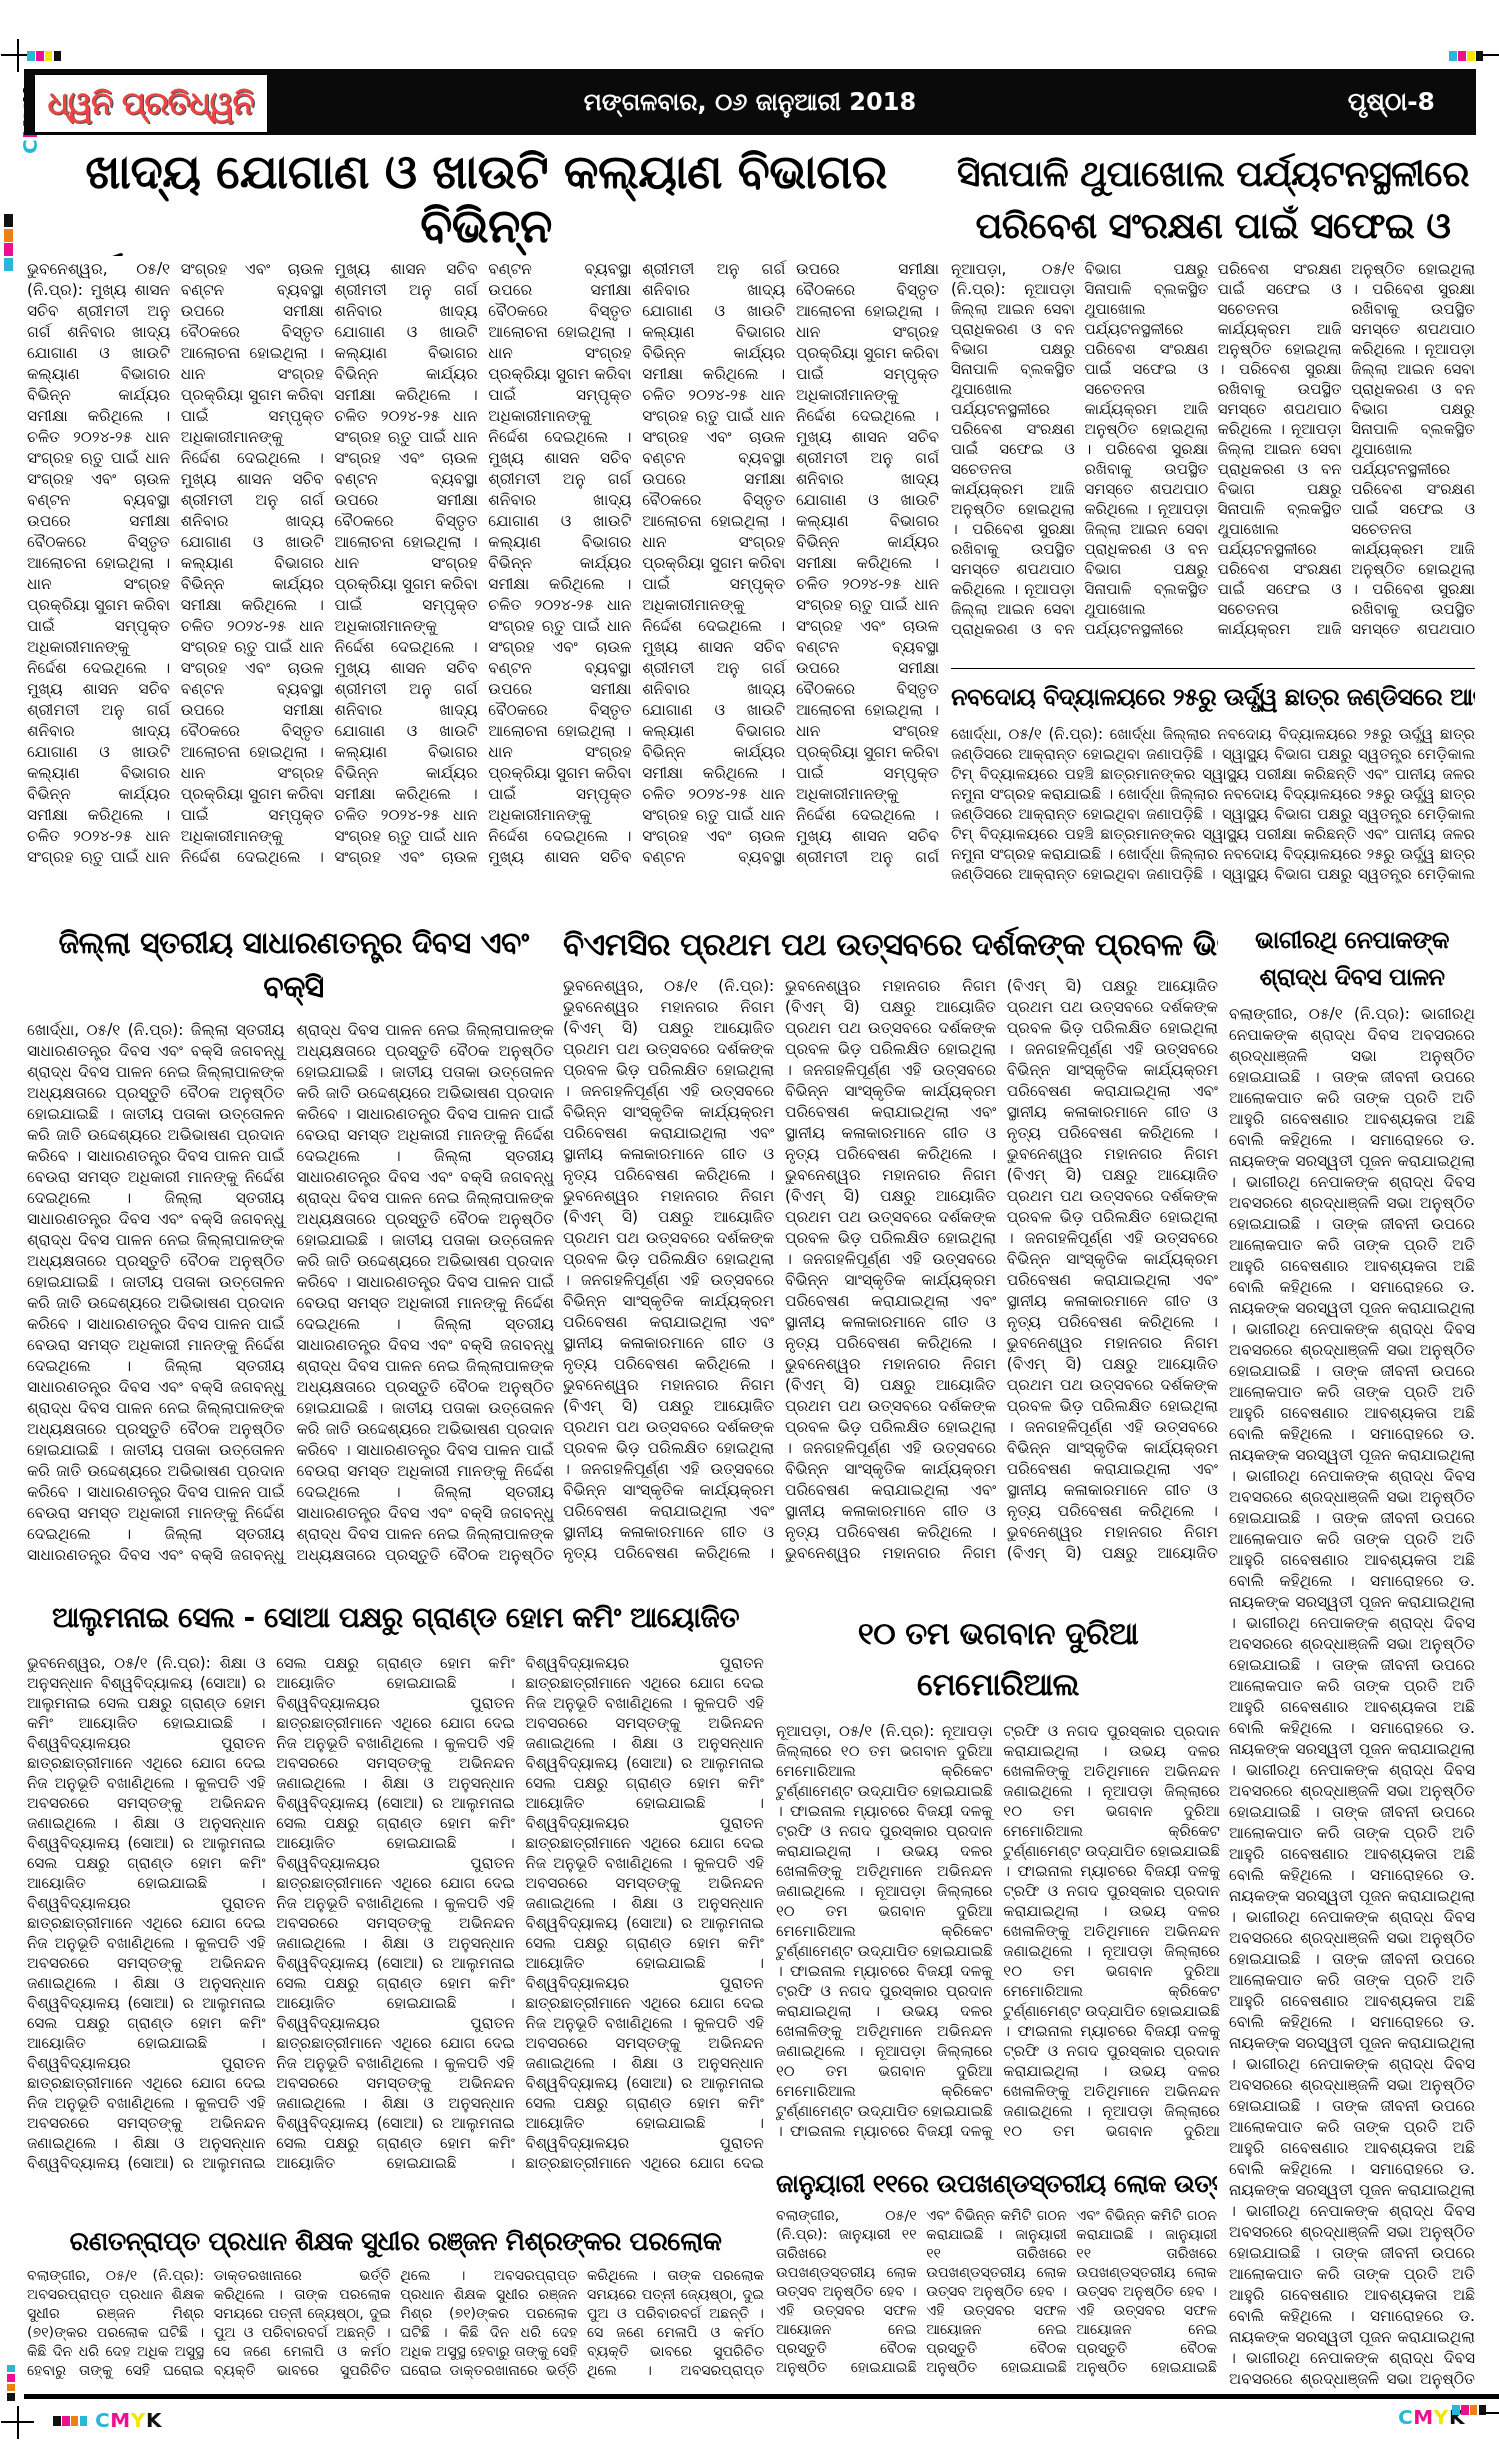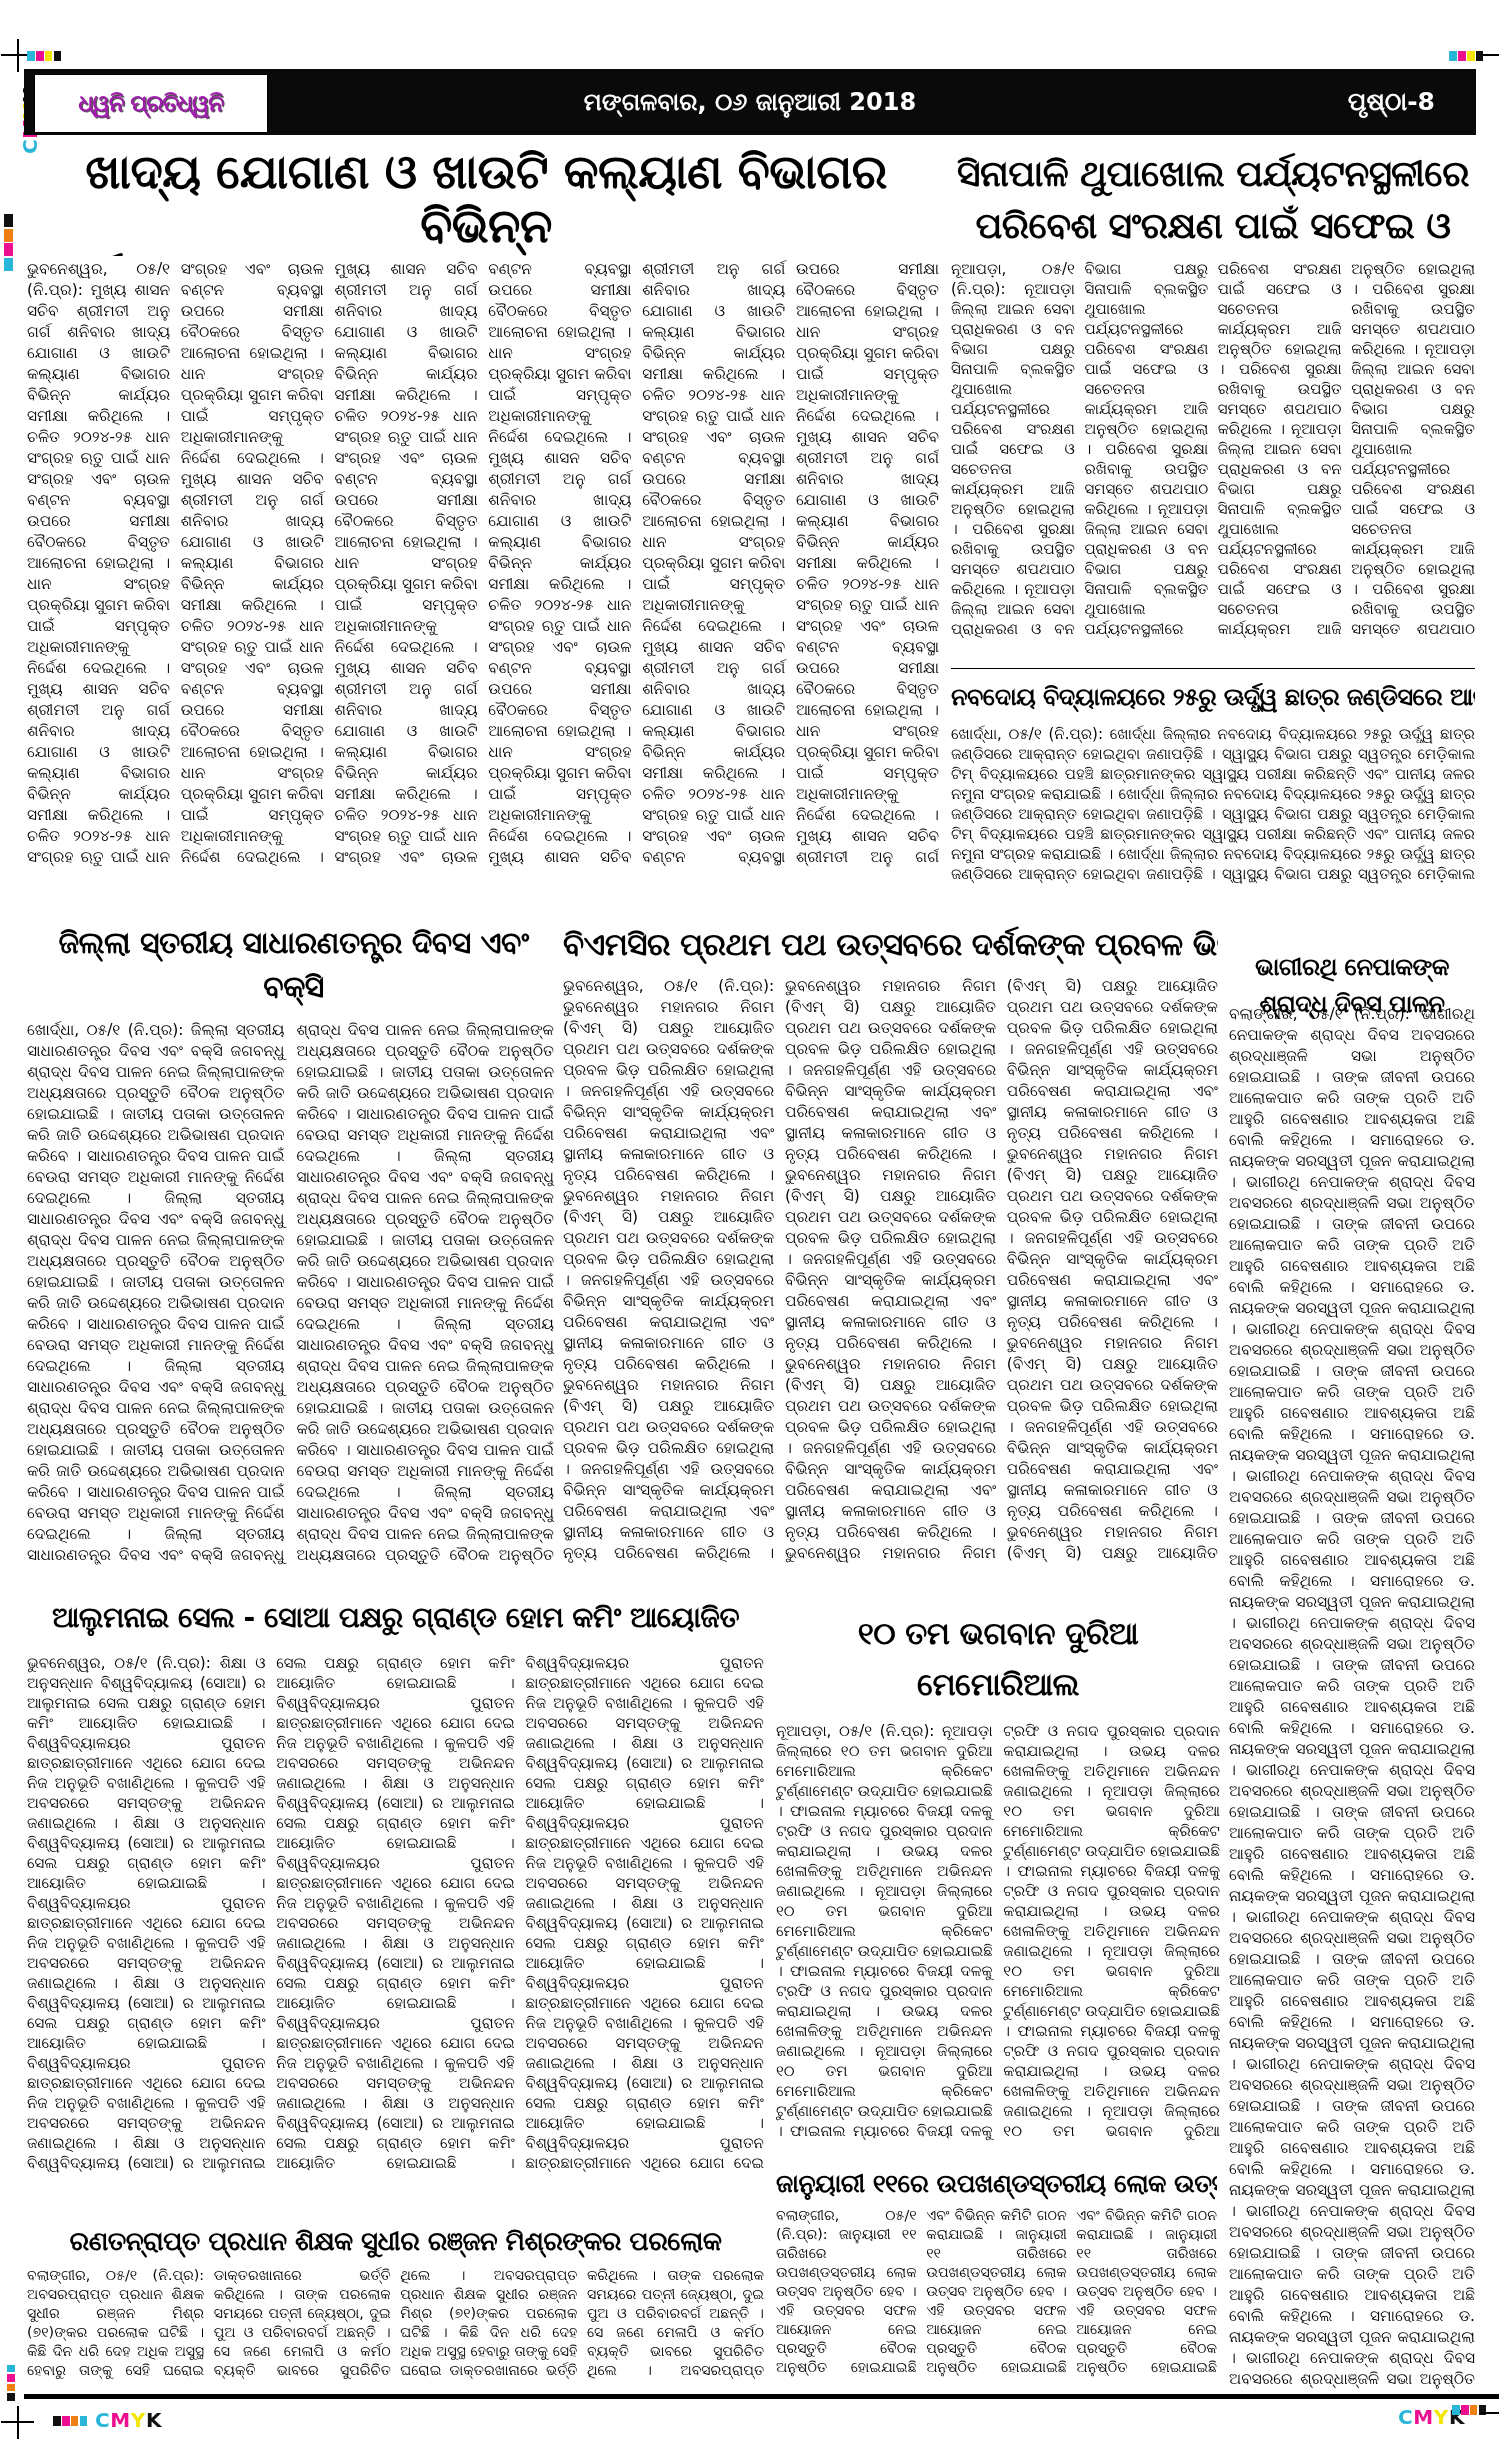--- a/index.html
+++ b/index.html
@@ -3,21 +3,21 @@
 <meta charset="utf-8">
 <style>
   html,body{margin:0;padding:0;background:#e8e8e8;}
   .page{position:relative;width:1500px;height:2462px;background:#ffffff;overflow:hidden;
         font-family:"DejaVu Sans",sans-serif;color:#000;}
   .abs{position:absolute;}
   
   .masthead-bar{left:24px;top:69px;width:1452px;height:66px;background:#0a0a0a;}
   .logo-box{position:absolute;left:9.5px;top:4.7px;width:232px;height:57px;background:#ffffff;
             border:1.8px solid #000;display:flex;align-items:center;justify-content:center;overflow:hidden;}
-  .logo-text{font-size:23px;font-weight:bold;color:#a21caf;white-space:nowrap;
+  .logo-text{font-size:32px;font-weight:bold;color:#ef4444;white-space:nowrap;
              text-shadow:1.2px 1.2px 0 #555;letter-spacing:-1.2px;}
   .date-line{position:absolute;left:0;top:0;width:100%;height:100%;display:flex;
              align-items:center;justify-content:center;color:#fff;font-size:24px;font-weight:bold;}
   .page-number{position:absolute;right:41px;top:0;height:100%;display:flex;align-items:center;
                color:#fff;font-size:25px;font-weight:bold;}
   
   .headline{font-weight:bold;color:#000;text-align:center;overflow:hidden;letter-spacing:-0.6px;}
   .nowrap{white-space:nowrap;}
   .body{font-size:15.4px;line-height:21px;text-align:justify;overflow:hidden;column-fill:auto;
         overflow-wrap:anywhere;}
@@ -111,21 +111,21 @@
 
   <section>
     <div class="abs headline nowrap" style="left:563px;top:922px;width:655px;font-size:31px;line-height:44px;height:45px;">ବିଏମସିର ପ୍ରଥମ ପଥ ଉତ୍ସବରେ ଦର୍ଶକଙ୍କ ପ୍ରବଳ ଭିଡ଼</div>
     <div class="abs body" style="left:563px;top:976px;width:655px;height:592px;column-count:3;column-gap:10.7px;">
       <strong>ଭୁବନେଶ୍ୱର, ୦୫/୧ (ନି.ପ୍ର):</strong>
       <span> ଭୁବନେଶ୍ୱର ମହାନଗର ନିଗମ (ବିଏମ୍ ସି) ପକ୍ଷରୁ ଆୟୋଜିତ ପ୍ରଥମ ପଥ ଉତ୍ସବରେ ଦର୍ଶକଙ୍କ ପ୍ରବଳ ଭିଡ଼ ପରିଲକ୍ଷିତ ହୋଇଥିଲା । ଜନଗହଳିପୂର୍ଣ୍ଣ ଏହି ଉତ୍ସବରେ ବିଭିନ୍ନ ସାଂସ୍କୃତିକ କାର୍ଯ୍ୟକ୍ରମ ପରିବେଷଣ କରାଯାଇଥିଲା ଏବଂ ସ୍ଥାନୀୟ କଳାକାରମାନେ ଗୀତ ଓ ନୃତ୍ୟ ପରିବେଷଣ କରିଥିଲେ । ଭୁବନେଶ୍ୱର ମହାନଗର ନିଗମ (ବିଏମ୍ ସି) ପକ୍ଷରୁ ଆୟୋଜିତ ପ୍ରଥମ ପଥ ଉତ୍ସବରେ ଦର୍ଶକଙ୍କ ପ୍ରବଳ ଭିଡ଼ ପରିଲକ୍ଷିତ ହୋଇଥିଲା । ଜନଗହଳିପୂର୍ଣ୍ଣ ଏହି ଉତ୍ସବରେ ବିଭିନ୍ନ ସାଂସ୍କୃତିକ କାର୍ଯ୍ୟକ୍ରମ ପରିବେଷଣ କରାଯାଇଥିଲା ଏବଂ ସ୍ଥାନୀୟ କଳାକାରମାନେ ଗୀତ ଓ ନୃତ୍ୟ ପରିବେଷଣ କରିଥିଲେ । ଭୁବନେଶ୍ୱର ମହାନଗର ନିଗମ (ବିଏମ୍ ସି) ପକ୍ଷରୁ ଆୟୋଜିତ ପ୍ରଥମ ପଥ ଉତ୍ସବରେ ଦର୍ଶକଙ୍କ ପ୍ରବଳ ଭିଡ଼ ପରିଲକ୍ଷିତ ହୋଇଥିଲା । ଜନଗହଳିପୂର୍ଣ୍ଣ ଏହି ଉତ୍ସବରେ ବିଭିନ୍ନ ସାଂସ୍କୃତିକ କାର୍ଯ୍ୟକ୍ରମ ପରିବେଷଣ କରାଯାଇଥିଲା ଏବଂ ସ୍ଥାନୀୟ କଳାକାରମାନେ ଗୀତ ଓ ନୃତ୍ୟ ପରିବେଷଣ କରିଥିଲେ । ଭୁବନେଶ୍ୱର ମହାନଗର ନିଗମ (ବିଏମ୍ ସି) ପକ୍ଷରୁ ଆୟୋଜିତ ପ୍ରଥମ ପଥ ଉତ୍ସବରେ ଦର୍ଶକଙ୍କ ପ୍ରବଳ ଭିଡ଼ ପରିଲକ୍ଷିତ ହୋଇଥିଲା । ଜନଗହଳିପୂର୍ଣ୍ଣ ଏହି ଉତ୍ସବରେ ବିଭିନ୍ନ ସାଂସ୍କୃତିକ କାର୍ଯ୍ୟକ୍ରମ ପରିବେଷଣ କରାଯାଇଥିଲା ଏବଂ ସ୍ଥାନୀୟ କଳାକାରମାନେ ଗୀତ ଓ ନୃତ୍ୟ ପରିବେଷଣ କରିଥିଲେ । ଭୁବନେଶ୍ୱର ମହାନଗର ନିଗମ (ବିଏମ୍ ସି) ପକ୍ଷରୁ ଆୟୋଜିତ ପ୍ରଥମ ପଥ ଉତ୍ସବରେ ଦର୍ଶକଙ୍କ ପ୍ରବଳ ଭିଡ଼ ପରିଲକ୍ଷିତ ହୋଇଥିଲା । ଜନଗହଳିପୂର୍ଣ୍ଣ ଏହି ଉତ୍ସବରେ ବିଭିନ୍ନ ସାଂସ୍କୃତିକ କାର୍ଯ୍ୟକ୍ରମ ପରିବେଷଣ କରାଯାଇଥିଲା ଏବଂ ସ୍ଥାନୀୟ କଳାକାରମାନେ ଗୀତ ଓ ନୃତ୍ୟ ପରିବେଷଣ କରିଥିଲେ । ଭୁବନେଶ୍ୱର ମହାନଗର ନିଗମ (ବିଏମ୍ ସି) ପକ୍ଷରୁ ଆୟୋଜିତ ପ୍ରଥମ ପଥ ଉତ୍ସବରେ ଦର୍ଶକଙ୍କ ପ୍ରବଳ ଭିଡ଼ ପରିଲକ୍ଷିତ ହୋଇଥିଲା । ଜନଗହଳିପୂର୍ଣ୍ଣ ଏହି ଉତ୍ସବରେ ବିଭିନ୍ନ ସାଂସ୍କୃତିକ କାର୍ଯ୍ୟକ୍ରମ ପରିବେଷଣ କରାଯାଇଥିଲା ଏବଂ ସ୍ଥାନୀୟ କଳାକାରମାନେ ଗୀତ ଓ ନୃତ୍ୟ ପରିବେଷଣ କରିଥିଲେ । ଭୁବନେଶ୍ୱର ମହାନଗର ନିଗମ (ବିଏମ୍ ସି) ପକ୍ଷରୁ ଆୟୋଜିତ ପ୍ରଥମ ପଥ ଉତ୍ସବରେ ଦର୍ଶକଙ୍କ ପ୍ରବଳ ଭିଡ଼ ପରିଲକ୍ଷିତ ହୋଇଥିଲା । ଜନଗହଳିପୂର୍ଣ୍ଣ ଏହି ଉତ୍ସବରେ ବିଭିନ୍ନ ସାଂସ୍କୃତିକ କାର୍ଯ୍ୟକ୍ରମ ପରିବେଷଣ କରାଯାଇଥିଲା ଏବଂ ସ୍ଥାନୀୟ କଳାକାରମାନେ ଗୀତ ଓ ନୃତ୍ୟ ପରିବେଷଣ କରିଥିଲେ । ଭୁବନେଶ୍ୱର ମହାନଗର ନିଗମ (ବିଏମ୍ ସି) ପକ୍ଷରୁ ଆୟୋଜିତ ପ୍ରଥମ ପଥ ଉତ୍ସବରେ ଦର୍ଶକଙ୍କ ପ୍ରବଳ ଭିଡ଼ ପରିଲକ୍ଷିତ ହୋଇଥିଲା । ଜନଗହଳିପୂର୍ଣ୍ଣ ଏହି ଉତ୍ସବରେ ବିଭିନ୍ନ ସାଂସ୍କୃତିକ କାର୍ଯ୍ୟକ୍ରମ ପରିବେଷଣ କରାଯାଇଥିଲା ଏବଂ ସ୍ଥାନୀୟ କଳାକାରମାନେ ଗୀତ ଓ ନୃତ୍ୟ ପରିବେଷଣ କରିଥିଲେ । ଭୁବନେଶ୍ୱର ମହାନଗର ନିଗମ (ବିଏମ୍ ସି) ପକ୍ଷରୁ ଆୟୋଜିତ ପ୍ରଥମ ପଥ ଉତ୍ସବରେ ଦର୍ଶକଙ୍କ ପ୍ରବଳ ଭିଡ଼ ପରିଲକ୍ଷିତ ହୋଇଥିଲା । ଜନଗହଳିପୂର୍ଣ୍ଣ ଏହି ଉତ୍ସବରେ ବିଭିନ୍ନ ସାଂସ୍କୃତିକ କାର୍ଯ୍ୟକ୍ରମ ପରିବେଷଣ କରାଯାଇଥିଲା ଏବଂ ସ୍ଥାନୀୟ କଳାକାରମାନେ ଗୀତ ଓ ନୃତ୍ୟ ପରିବେଷଣ କରିଥିଲେ । ଭୁବନେଶ୍ୱର ମହାନଗର ନିଗମ (ବିଏମ୍ ସି) ପକ୍ଷରୁ ଆୟୋଜିତ ପ୍ରଥମ ପଥ ଉତ୍ସବରେ ଦର୍ଶକଙ୍କ ପ୍ରବଳ ଭିଡ଼ ପରିଲକ୍ଷିତ ହୋଇଥିଲା । ଜନଗହଳିପୂର୍ଣ୍ଣ ଏହି ଉତ୍ସବରେ ବିଭିନ୍ନ ସାଂସ୍କୃତିକ କାର୍ଯ୍ୟକ୍ରମ ପରିବେଷଣ କରାଯାଇଥିଲା ଏବଂ ସ୍ଥାନୀୟ କଳାକାରମାନେ ଗୀତ ଓ ନୃତ୍ୟ ପରିବେଷଣ କରିଥିଲେ । ଭୁବନେଶ୍ୱର ମହାନଗର ନିଗମ (ବିଏମ୍ ସି) ପକ୍ଷରୁ ଆୟୋଜିତ ପ୍ରଥମ ପଥ ଉତ୍ସବରେ ଦର୍ଶକଙ୍କ ପ୍ରବଳ ଭିଡ଼ ପରିଲକ୍ଷିତ ହୋଇଥିଲା । ଜନଗହଳିପୂର୍ଣ୍ଣ ଏହି ଉତ୍ସବରେ ବିଭିନ୍ନ ସାଂସ୍କୃତିକ କାର୍ଯ୍ୟକ୍ରମ ପରିବେଷଣ କରାଯାଇଥିଲା ଏବଂ ସ୍ଥାନୀୟ କଳାକାରମାନେ ଗୀତ ଓ ନୃତ୍ୟ ପରିବେଷଣ କରିଥିଲେ । ଭୁବନେଶ୍ୱର ମହାନଗର ନିଗମ (ବିଏମ୍ ସି) ପକ୍ଷରୁ ଆୟୋଜିତ ପ୍ରଥମ ପଥ ଉତ୍ସବରେ ଦର୍ଶକଙ୍କ ପ୍ରବଳ ଭିଡ଼ ପରିଲକ୍ଷିତ ହୋଇଥିଲା । ଜନଗହଳିପୂର୍ଣ୍ଣ ଏହି ଉତ୍ସବରେ ବିଭିନ୍ନ ସାଂସ୍କୃତିକ କାର୍ଯ୍ୟକ୍ରମ ପରିବେଷଣ କରାଯାଇଥିଲା ଏବଂ ସ୍ଥାନୀୟ କଳାକାରମାନେ ଗୀତ ଓ ନୃତ୍ୟ ପରିବେଷଣ କରିଥିଲେ । ଭୁବନେଶ୍ୱର ମହାନଗର ନିଗମ (ବିଏମ୍ ସି) ପକ୍ଷରୁ ଆୟୋଜିତ ପ୍ରଥମ ପଥ ଉତ୍ସବରେ ଦର୍ଶକଙ୍କ ପ୍ରବଳ ଭିଡ଼ ପରିଲକ୍ଷିତ ହୋଇଥିଲା । ଜନଗହଳିପୂର୍ଣ୍ଣ ଏହି ଉତ୍ସବରେ ବିଭିନ୍ନ ସାଂସ୍କୃତିକ କାର୍ଯ୍ୟକ୍ରମ ପରିବେଷଣ କରାଯାଇଥିଲା ଏବଂ ସ୍ଥାନୀୟ କଳାକାରମାନେ ଗୀତ ଓ ନୃତ୍ୟ ପରିବେଷଣ କରିଥିଲେ । ଭୁବନେଶ୍ୱର ମହାନଗର ନିଗମ (ବିଏମ୍ ସି) ପକ୍ଷରୁ ଆୟୋଜିତ ପ୍ରଥମ ପଥ ଉତ୍ସବରେ ଦର୍ଶକଙ୍କ ପ୍ରବଳ ଭିଡ଼ ପରିଲକ୍ଷିତ ହୋଇଥିଲା । ଜନଗହଳିପୂର୍ଣ୍ଣ ଏହି ଉତ୍ସବରେ ବିଭିନ୍ନ ସାଂସ୍କୃତିକ କାର୍ଯ୍ୟକ୍ରମ ପରିବେଷଣ କରାଯାଇଥିଲା ଏବଂ ସ୍ଥାନୀୟ କଳାକାରମାନେ ଗୀତ ଓ ନୃତ୍ୟ ପରିବେଷଣ କରିଥିଲେ ।</span>
     </div>
   </section>
 
   <section>
-    <div class="abs headline" style="left:1229px;top:922px;width:246px;font-size:24px;line-height:37px;height:75px;margin-top:27px;">
+    <div class="abs headline" style="left:1229px;top:922px;width:246px;font-size:24px;line-height:37px;height:75px;">
       <div>ଭାଗୀରଥି ନେପାକଙ୍କ</div>
       <div>ଶ୍ରାଦ୍ଧ ଦିବସ ପାଳନ</div>
     </div>
     <div class="abs body" style="left:1229px;top:1004px;width:246px;height:1386px;column-count:1;">
       <strong>ବଲାଙ୍ଗୀର, ୦୫/୧ (ନି.ପ୍ର):</strong>
       <span> ଭାଗୀରଥି ନେପାକଙ୍କ ଶ୍ରାଦ୍ଧ ଦିବସ ଅବସରରେ ଶ୍ରଦ୍ଧାଞ୍ଜଳି ସଭା ଅନୁଷ୍ଠିତ ହୋଇଯାଇଛି । ତାଙ୍କ ଜୀବନୀ ଉପରେ ଆଲୋକପାତ କରି ତାଙ୍କ ପ୍ରତି ଅତି ଆହୁରି ଗବେଷଣାର ଆବଶ୍ୟକତା ଅଛି ବୋଲି କହିଥିଲେ । ସମାରୋହରେ ଡ. ନାୟକଙ୍କ ସରସ୍ୱତୀ ପୂଜନ କରାଯାଇଥିଲା । ଭାଗୀରଥି ନେପାକଙ୍କ ଶ୍ରାଦ୍ଧ ଦିବସ ଅବସରରେ ଶ୍ରଦ୍ଧାଞ୍ଜଳି ସଭା ଅନୁଷ୍ଠିତ ହୋଇଯାଇଛି । ତାଙ୍କ ଜୀବନୀ ଉପରେ ଆଲୋକପାତ କରି ତାଙ୍କ ପ୍ରତି ଅତି ଆହୁରି ଗବେଷଣାର ଆବଶ୍ୟକତା ଅଛି ବୋଲି କହିଥିଲେ । ସମାରୋହରେ ଡ. ନାୟକଙ୍କ ସରସ୍ୱତୀ ପୂଜନ କରାଯାଇଥିଲା । ଭାଗୀରଥି ନେପାକଙ୍କ ଶ୍ରାଦ୍ଧ ଦିବସ ଅବସରରେ ଶ୍ରଦ୍ଧାଞ୍ଜଳି ସଭା ଅନୁଷ୍ଠିତ ହୋଇଯାଇଛି । ତାଙ୍କ ଜୀବନୀ ଉପରେ ଆଲୋକପାତ କରି ତାଙ୍କ ପ୍ରତି ଅତି ଆହୁରି ଗବେଷଣାର ଆବଶ୍ୟକତା ଅଛି ବୋଲି କହିଥିଲେ । ସମାରୋହରେ ଡ. ନାୟକଙ୍କ ସରସ୍ୱତୀ ପୂଜନ କରାଯାଇଥିଲା । ଭାଗୀରଥି ନେପାକଙ୍କ ଶ୍ରାଦ୍ଧ ଦିବସ ଅବସରରେ ଶ୍ରଦ୍ଧାଞ୍ଜଳି ସଭା ଅନୁଷ୍ଠିତ ହୋଇଯାଇଛି । ତାଙ୍କ ଜୀବନୀ ଉପରେ ଆଲୋକପାତ କରି ତାଙ୍କ ପ୍ରତି ଅତି ଆହୁରି ଗବେଷଣାର ଆବଶ୍ୟକତା ଅଛି ବୋଲି କହିଥିଲେ । ସମାରୋହରେ ଡ. ନାୟକଙ୍କ ସରସ୍ୱତୀ ପୂଜନ କରାଯାଇଥିଲା । ଭାଗୀରଥି ନେପାକଙ୍କ ଶ୍ରାଦ୍ଧ ଦିବସ ଅବସରରେ ଶ୍ରଦ୍ଧାଞ୍ଜଳି ସଭା ଅନୁଷ୍ଠିତ ହୋଇଯାଇଛି । ତାଙ୍କ ଜୀବନୀ ଉପରେ ଆଲୋକପାତ କରି ତାଙ୍କ ପ୍ରତି ଅତି ଆହୁରି ଗବେଷଣାର ଆବଶ୍ୟକତା ଅଛି ବୋଲି କହିଥିଲେ । ସମାରୋହରେ ଡ. ନାୟକଙ୍କ ସରସ୍ୱତୀ ପୂଜନ କରାଯାଇଥିଲା । ଭାଗୀରଥି ନେପାକଙ୍କ ଶ୍ରାଦ୍ଧ ଦିବସ ଅବସରରେ ଶ୍ରଦ୍ଧାଞ୍ଜଳି ସଭା ଅନୁଷ୍ଠିତ ହୋଇଯାଇଛି । ତାଙ୍କ ଜୀବନୀ ଉପରେ ଆଲୋକପାତ କରି ତାଙ୍କ ପ୍ରତି ଅତି ଆହୁରି ଗବେଷଣାର ଆବଶ୍ୟକତା ଅଛି ବୋଲି କହିଥିଲେ । ସମାରୋହରେ ଡ. ନାୟକଙ୍କ ସରସ୍ୱତୀ ପୂଜନ କରାଯାଇଥିଲା । ଭାଗୀରଥି ନେପାକଙ୍କ ଶ୍ରାଦ୍ଧ ଦିବସ ଅବସରରେ ଶ୍ରଦ୍ଧାଞ୍ଜଳି ସଭା ଅନୁଷ୍ଠିତ ହୋଇଯାଇଛି । ତାଙ୍କ ଜୀବନୀ ଉପରେ ଆଲୋକପାତ କରି ତାଙ୍କ ପ୍ରତି ଅତି ଆହୁରି ଗବେଷଣାର ଆବଶ୍ୟକତା ଅଛି ବୋଲି କହିଥିଲେ । ସମାରୋହରେ ଡ. ନାୟକଙ୍କ ସରସ୍ୱତୀ ପୂଜନ କରାଯାଇଥିଲା । ଭାଗୀରଥି ନେପାକଙ୍କ ଶ୍ରାଦ୍ଧ ଦିବସ ଅବସରରେ ଶ୍ରଦ୍ଧାଞ୍ଜଳି ସଭା ଅନୁଷ୍ଠିତ ହୋଇଯାଇଛି । ତାଙ୍କ ଜୀବନୀ ଉପରେ ଆଲୋକପାତ କରି ତାଙ୍କ ପ୍ରତି ଅତି ଆହୁରି ଗବେଷଣାର ଆବଶ୍ୟକତା ଅଛି ବୋଲି କହିଥିଲେ । ସମାରୋହରେ ଡ. ନାୟକଙ୍କ ସରସ୍ୱତୀ ପୂଜନ କରାଯାଇଥିଲା । ଭାଗୀରଥି ନେପାକଙ୍କ ଶ୍ରାଦ୍ଧ ଦିବସ ଅବସରରେ ଶ୍ରଦ୍ଧାଞ୍ଜଳି ସଭା ଅନୁଷ୍ଠିତ ହୋଇଯାଇଛି । ତାଙ୍କ ଜୀବନୀ ଉପରେ ଆଲୋକପାତ କରି ତାଙ୍କ ପ୍ରତି ଅତି ଆହୁରି ଗବେଷଣାର ଆବଶ୍ୟକତା ଅଛି ବୋଲି କହିଥିଲେ । ସମାରୋହରେ ଡ. ନାୟକଙ୍କ ସରସ୍ୱତୀ ପୂଜନ କରାଯାଇଥିଲା । ଭାଗୀରଥି ନେପାକଙ୍କ ଶ୍ରାଦ୍ଧ ଦିବସ ଅବସରରେ ଶ୍ରଦ୍ଧାଞ୍ଜଳି ସଭା ଅନୁଷ୍ଠିତ ହୋଇଯାଇଛି । ତାଙ୍କ ଜୀବନୀ ଉପରେ ଆଲୋକପାତ କରି ତାଙ୍କ ପ୍ରତି ଅତି ଆହୁରି ଗବେଷଣାର ଆବଶ୍ୟକତା ଅଛି ବୋଲି କହିଥିଲେ । ସମାରୋହରେ ଡ. ନାୟକଙ୍କ ସରସ୍ୱତୀ ପୂଜନ କରାଯାଇଥିଲା । ଭାଗୀରଥି ନେପାକଙ୍କ ଶ୍ରାଦ୍ଧ ଦିବସ ଅବସରରେ ଶ୍ରଦ୍ଧାଞ୍ଜଳି ସଭା ଅନୁଷ୍ଠିତ ହୋଇଯାଇଛି । ତାଙ୍କ ଜୀବନୀ ଉପରେ ଆଲୋକପାତ କରି ତାଙ୍କ ପ୍ରତି ଅତି ଆହୁରି ଗବେଷଣାର ଆବଶ୍ୟକତା ଅଛି ବୋଲି କହିଥିଲେ । ସମାରୋହରେ ଡ. ନାୟକଙ୍କ ସରସ୍ୱତୀ ପୂଜନ କରାଯାଇଥିଲା । ଭାଗୀରଥି ନେପାକଙ୍କ ଶ୍ରାଦ୍ଧ ଦିବସ ଅବସରରେ ଶ୍ରଦ୍ଧାଞ୍ଜଳି ସଭା ଅନୁଷ୍ଠିତ ହୋଇଯାଇଛି । ତାଙ୍କ ଜୀବନୀ ଉପରେ ଆଲୋକପାତ କରି ତାଙ୍କ ପ୍ରତି ଅତି ଆହୁରି ଗବେଷଣାର ଆବଶ୍ୟକତା ଅଛି ବୋଲି କହିଥିଲେ । ସମାରୋହରେ ଡ. ନାୟକଙ୍କ ସରସ୍ୱତୀ ପୂଜନ କରାଯାଇଥିଲା । ଭାଗୀରଥି ନେପାକଙ୍କ ଶ୍ରାଦ୍ଧ ଦିବସ ଅବସରରେ ଶ୍ରଦ୍ଧାଞ୍ଜଳି ସଭା ଅନୁଷ୍ଠିତ ହୋଇଯାଇଛି । ତାଙ୍କ ଜୀବନୀ ଉପରେ ଆଲୋକପାତ କରି ତାଙ୍କ ପ୍ରତି ଅତି ଆହୁରି ଗବେଷଣାର ଆବଶ୍ୟକତା ଅଛି ବୋଲି କହିଥିଲେ । ସମାରୋହରେ ଡ. ନାୟକଙ୍କ ସରସ୍ୱତୀ ପୂଜନ କରାଯାଇଥିଲା । ଭାଗୀରଥି ନେପାକଙ୍କ ଶ୍ରାଦ୍ଧ ଦିବସ ଅବସରରେ ଶ୍ରଦ୍ଧାଞ୍ଜଳି ସଭା ଅନୁଷ୍ଠିତ ହୋଇଯାଇଛି । ତାଙ୍କ ଜୀବନୀ ଉପରେ ଆଲୋକପାତ କରି ତାଙ୍କ ପ୍ରତି ଅତି ଆହୁରି ଗବେଷଣାର ଆବଶ୍ୟକତା ଅଛି ବୋଲି କହିଥିଲେ । ସମାରୋହରେ ଡ. ନାୟକଙ୍କ ସରସ୍ୱତୀ ପୂଜନ କରାଯାଇଥିଲା । ଭାଗୀରଥି ନେପାକଙ୍କ ଶ୍ରାଦ୍ଧ ଦିବସ ଅବସରରେ ଶ୍ରଦ୍ଧାଞ୍ଜଳି ସଭା ଅନୁଷ୍ଠିତ ହୋଇଯାଇଛି । ତାଙ୍କ ଜୀବନୀ ଉପରେ ଆଲୋକପାତ କରି ତାଙ୍କ ପ୍ରତି ଅତି ଆହୁରି ଗବେଷଣାର ଆବଶ୍ୟକତା ଅଛି ବୋଲି କହିଥିଲେ । ସମାରୋହରେ ଡ. ନାୟକଙ୍କ ସରସ୍ୱତୀ ପୂଜନ କରାଯାଇଥିଲା । ଭାଗୀରଥି ନେପାକଙ୍କ ଶ୍ରାଦ୍ଧ ଦିବସ ଅବସରରେ ଶ୍ରଦ୍ଧାଞ୍ଜଳି ସଭା ଅନୁଷ୍ଠିତ ହୋଇଯାଇଛି । ତାଙ୍କ ଜୀବନୀ ଉପରେ ଆଲୋକପାତ କରି ତାଙ୍କ ପ୍ରତି ଅତି ଆହୁରି ଗବେଷଣାର ଆବଶ୍ୟକତା ଅଛି ବୋଲି କହିଥିଲେ । ସମାରୋହରେ ଡ. ନାୟକଙ୍କ ସରସ୍ୱତୀ ପୂଜନ କରାଯାଇଥିଲା ।</span>
     </div>
   </section>
 
   <section>

